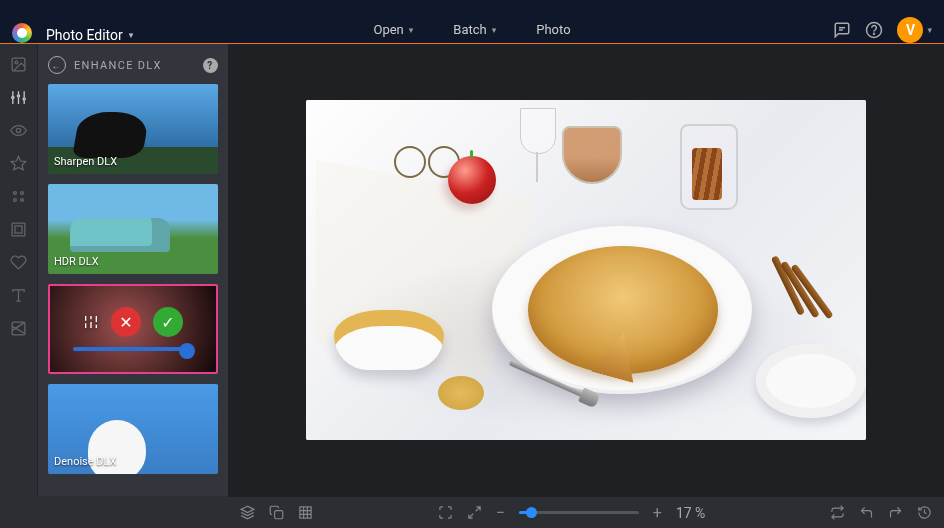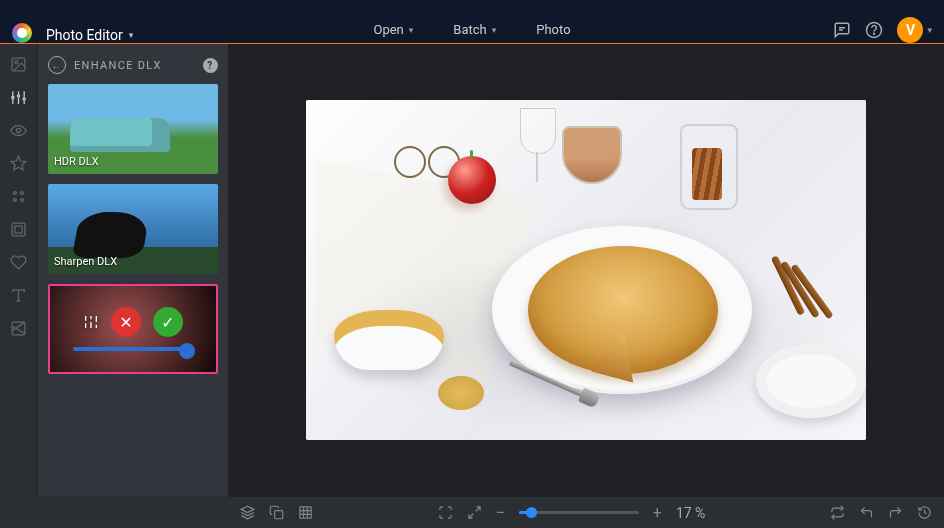--- a/index.html
+++ b/index.html
@@ -188,41 +188,45 @@
   </div>
 
   <div class="sidepanel">
     <div class="sidepanel-head">
       <div class="back-circle">←</div>
       <span>ENHANCE DLX</span>
       <div class="help-circle">?</div>
     </div>
 
     <div class="effect-card">
+      <div class="thumb horse"></div>
+      <span class="effect-label">Sharpen DLX</span>
+    </div>
+    <div class="effect-card">
       <div class="thumb car"></div>
       <span class="effect-label">HDR DLX</span>
-    </div>
-    <div class="effect-card">
-      <div class="thumb horse"></div>
-      <span class="effect-label">Sharpen DLX</span>
     </div>
     <div class="effect-card selected">
       <div class="thumb fish"></div>
       <div class="card-controls">
         <div class="ctl-row">
           <span class="ctl-sliders">
               <svg width="16" height="16" viewBox="0 0 24 24" fill="none" stroke="currentColor" stroke-width="2">
                 <path d="M4 21v-7M4 10V3M12 21v-9M12 8V3M20 21v-5M20 12V3"></path>
               </svg>
             </span>
           <div class="ctl-circle ctl-cancel">✕</div>
           <div class="ctl-circle ctl-apply">✓</div>
         </div>
         <div class="mini-slider"></div>
       </div>
+    </div>
+    <div class="effect-card">
+      <div class="thumb bird"></div>
+      <span class="effect-label">Denoise DLX</span>
     </div>
   </div>
 
   <div class="canvas-area">
     <div class="canvas">
       <div class="tablecloth"></div>
       <div class="napkin"></div>
       <div class="shadow-soft"></div>
       <div class="glasses"></div>
       <div class="wineglass"></div>

